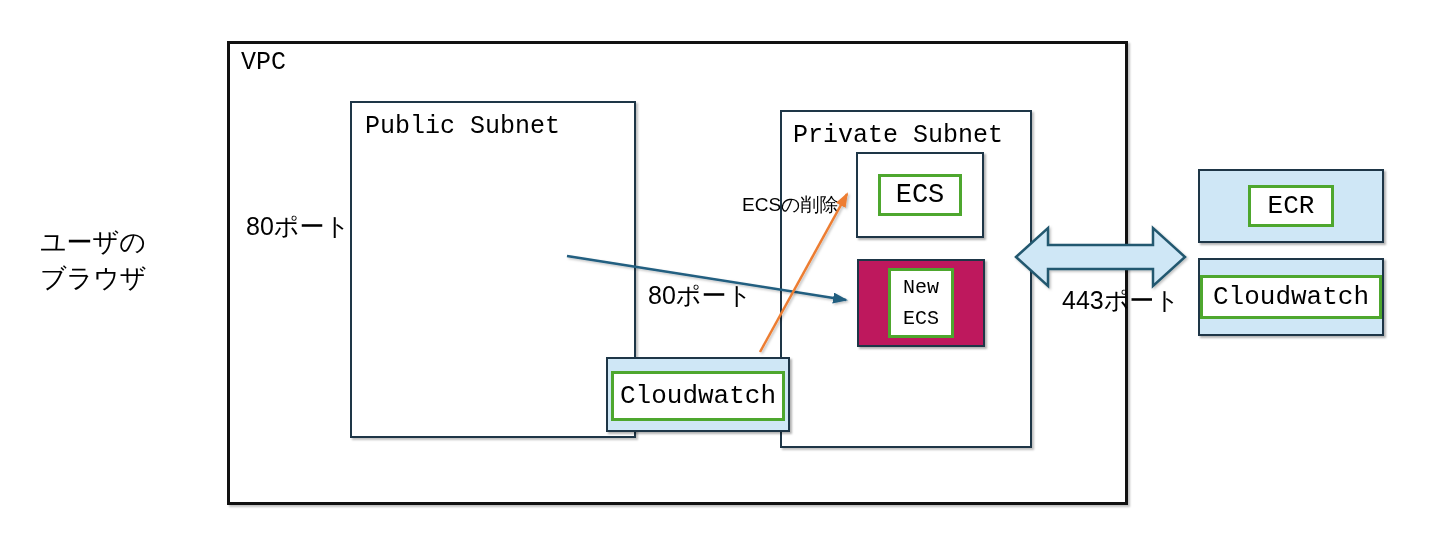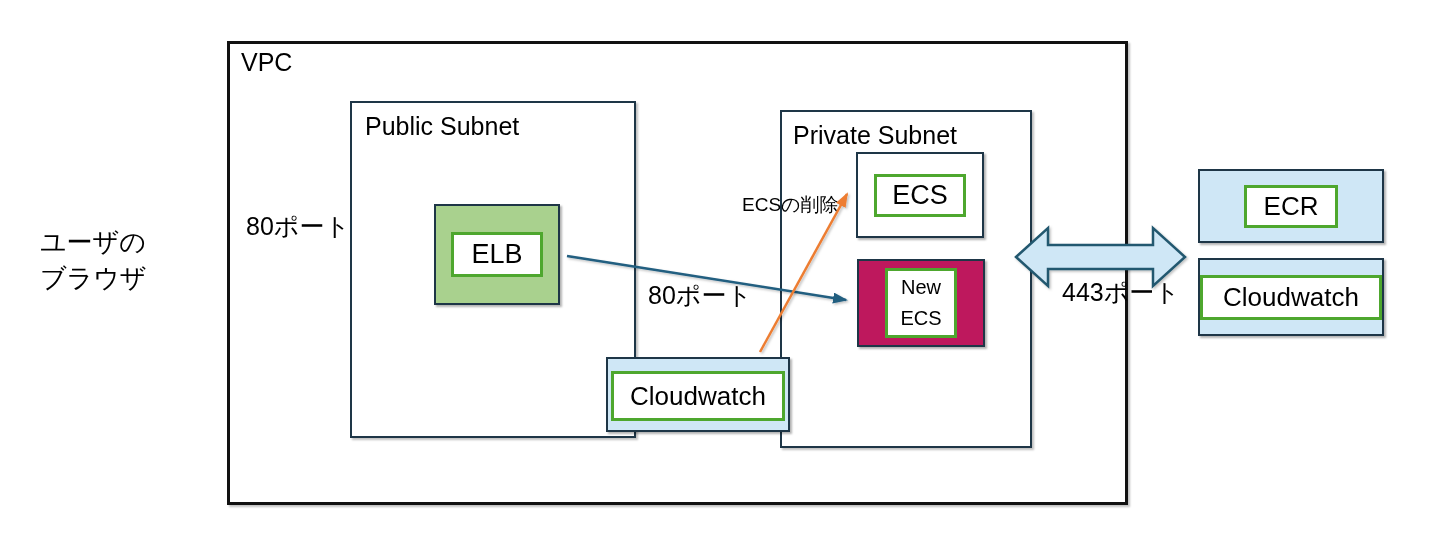--- a/index.html
+++ b/index.html
@@ -5,21 +5,21 @@
   html, body { margin: 0; padding: 0; background: #ffffff; }
   .stage {
     position: relative;
     width: 1432px;
     height: 553px;
     background: #ffffff;
     font-family: "Liberation Sans", "DejaVu Sans", sans-serif;
     color: #000000;
     overflow: hidden;
   }
-  .abs { position: absolute; box-sizing: border-box; }
+  .abs { position: absolute; box-sizing: border-box; font-family: Liberation Mono, monospace; }
 
   
   .region {
     border: 2.5px solid #1e3647;
     background: transparent;
     box-shadow: 2px 2px 2px rgba(0,0,0,0.25);
   }
   .vpc { border: 3px solid #111111; }
   .region-label {
     position: absolute;
@@ -61,21 +61,21 @@
   .ecr-inner      { font-size: 26px; padding: 3px 17px; }
 
   .cloudwatch-box   { left: 1198px; top: 258px; width: 186px; height: 78px; background: #cfe7f6; }
   .cloudwatch-inner { width: calc(100% - 16px); font-size: 26px; padding: 4px 9px; }
 
   
   .free-label { position: absolute; white-space: pre-line; }
   .user-label       { left: 40px;  top: 212px; font-size: 26px; line-height: 36px; margin-top: 12px; }
   .port80-in-label  { left: 246px; top: 210px; font-size: 25px; }
   .port80-int-label { left: 648px; top: 279px; font-size: 25px; }
-  .port443-label    { left: 1062px; top: 276px; font-size: 25px; }
+  .port443-label    { left: 1062px; top: 284px; font-size: 25px; }
   .ecsdelete-label  { left: 742px; top: 192px; font-size: 19px; }
 
   .arrows { position: absolute; left: 0; top: 0; width: 1432px; height: 553px; pointer-events: none; }
 </style>
 </head>
 <body>
 
 <div class="stage">
 
   <div class="abs region vpc" style="left:227px; top:41px; width:901px; height:464px;">
@@ -83,23 +83,20 @@
   </div>
 
   <div class="abs region" style="left:350px; top:101px; width:286px; height:337px;">
     <span class="region-label" style="left:13px; top:9px;">Public Subnet</span>
   </div>
 
   <div class="abs region" style="left:780px; top:110px; width:252px; height:338px;">
     <span class="region-label" style="left:11px; top:9px;">Private Subnet</span>
   </div>
 
-  <div class="abs node elb-box">
-    <div class="inner elb-inner">ELB</div>
-  </div>
 
   <div class="abs node ecs-box">
     <div class="inner ecs-inner">ECS</div>
   </div>
 
   <div class="abs node newecs-box">
     <div class="inner newecs-inner">New
 ECS</div>
   </div>
 

